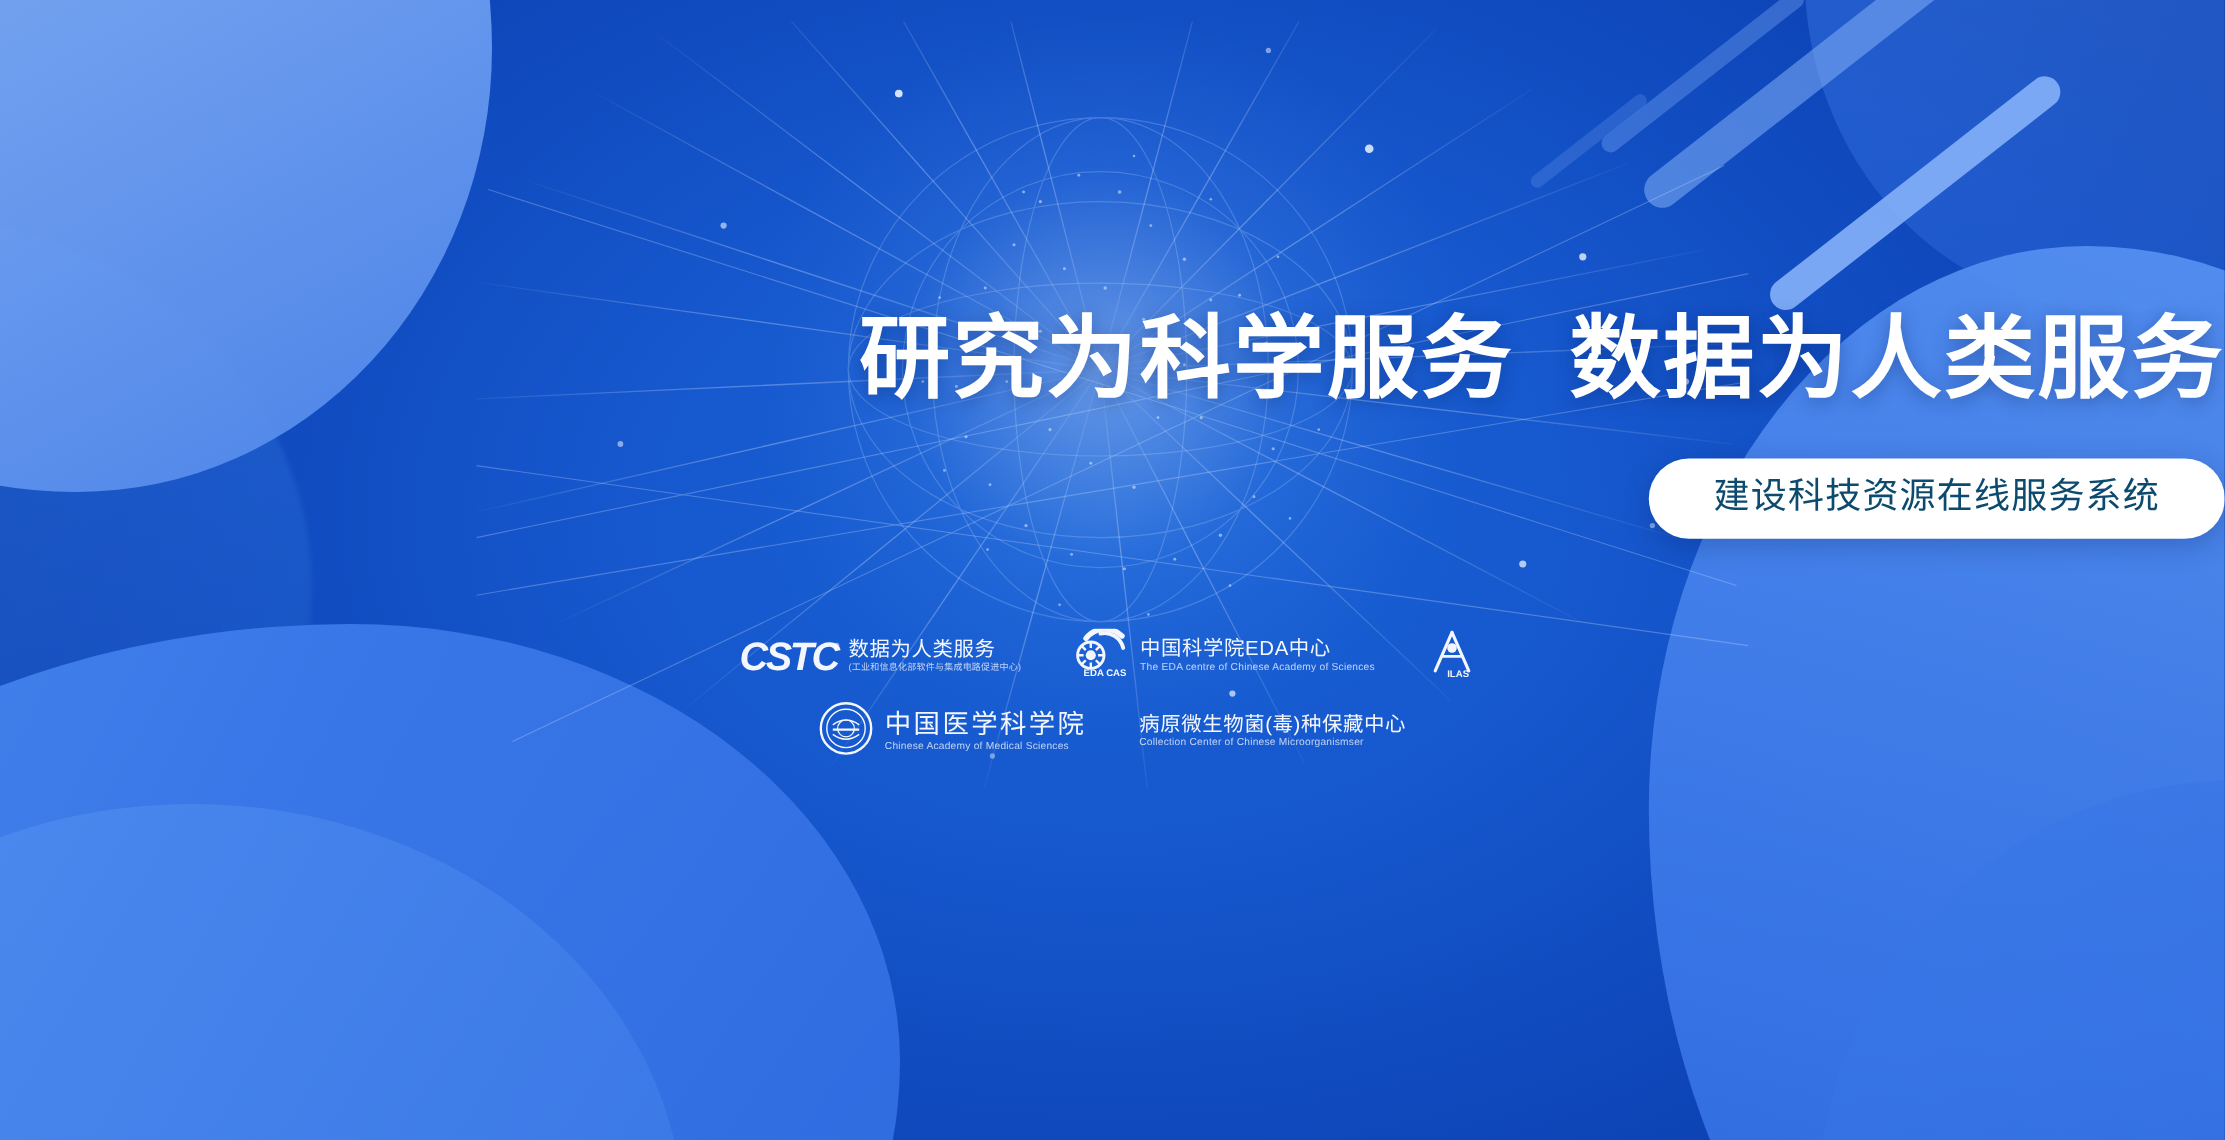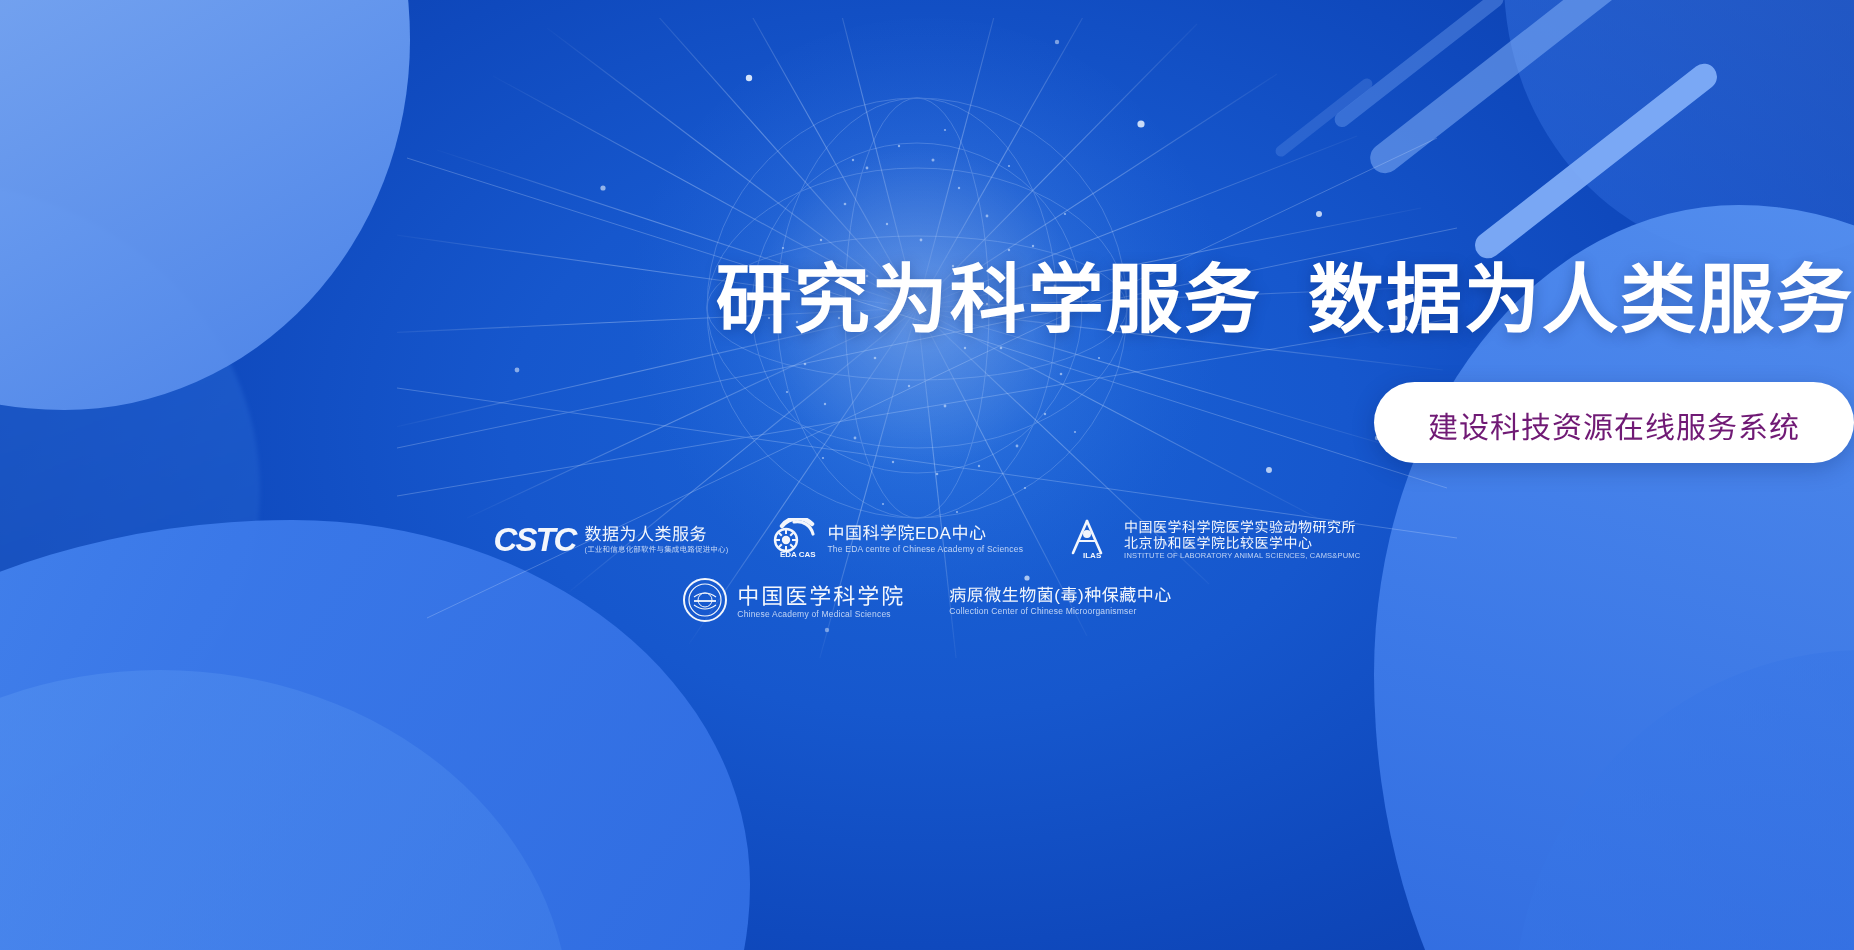--- a/index.html
+++ b/index.html
@@ -140,35 +140,35 @@
     font-weight: bold;
     letter-spacing: 2px;
     white-space: pre;
     text-shadow: 0 3px 14px rgba(5,32,95,.35);
     font-family: "Liberation Sans", "DejaVu Sans", sans-serif;
   }
 
   .cta-button {
     margin-top: 44px;
     background: #ffffff;
-    color: #701a75;
+    color: #0c4a6e;
     border: none;
     border-radius: 999px;
-    padding: 29px 54px 17px;
+    padding: 15px 54px 17px;
     font-size: 30px;
     line-height: 1.15;
     letter-spacing: 1px;
     font-family: "Liberation Sans", "DejaVu Sans", sans-serif;
     box-shadow: 0 6px 22px rgba(4,28,86,.25);
     cursor: pointer;
   }
 
   
   .logos {
-    margin-top: 54px;
+    margin-top: 74px;
     width: 1854px;
     display: flex;
     flex-direction: column;
     align-items: center;
     gap: 14px;
   }
   .logo-row {
     display: flex;
     align-items: center;
     justify-content: center;
@@ -425,25 +425,20 @@
         <div class="logo">
           <span class="logo-mark">
             <svg width="48" height="42" viewBox="0 0 48 42" aria-hidden="true">
               <path d="M20 4 L6 36" stroke="#ffffff" stroke-width="2.6" fill="none" stroke-linecap="round"></path>
               <path d="M20 4 L34 36" stroke="#ffffff" stroke-width="2.6" fill="none" stroke-linecap="round"></path>
               <path d="M12 24 L28 24" stroke="#ffffff" stroke-width="2.2" stroke-linecap="round"></path>
               <circle cx="20" cy="17" r="4" fill="#ffffff"></circle>
               <text x="16" y="41" font-family="Liberation Sans, sans-serif" font-size="8" font-weight="bold" fill="#ffffff">ILAS</text>
             </svg>
           </span>
-          <span class="logo-text">
-            <span class="logo-cn small">中国医学科学院医学实验动物研究所</span>
-            <span class="logo-cn small">北京协和医学院比较医学中心</span>
-            <span class="logo-en xs">INSTITUTE OF LABORATORY ANIMAL SCIENCES, CAMS&amp;PUMC</span>
-          </span>
         </div>
 
       </div>
 
       <div class="logo-row">
 
 
         <div class="logo">
           <span class="logo-mark">
             <svg width="46" height="46" viewBox="0 0 46 46" aria-hidden="true">

